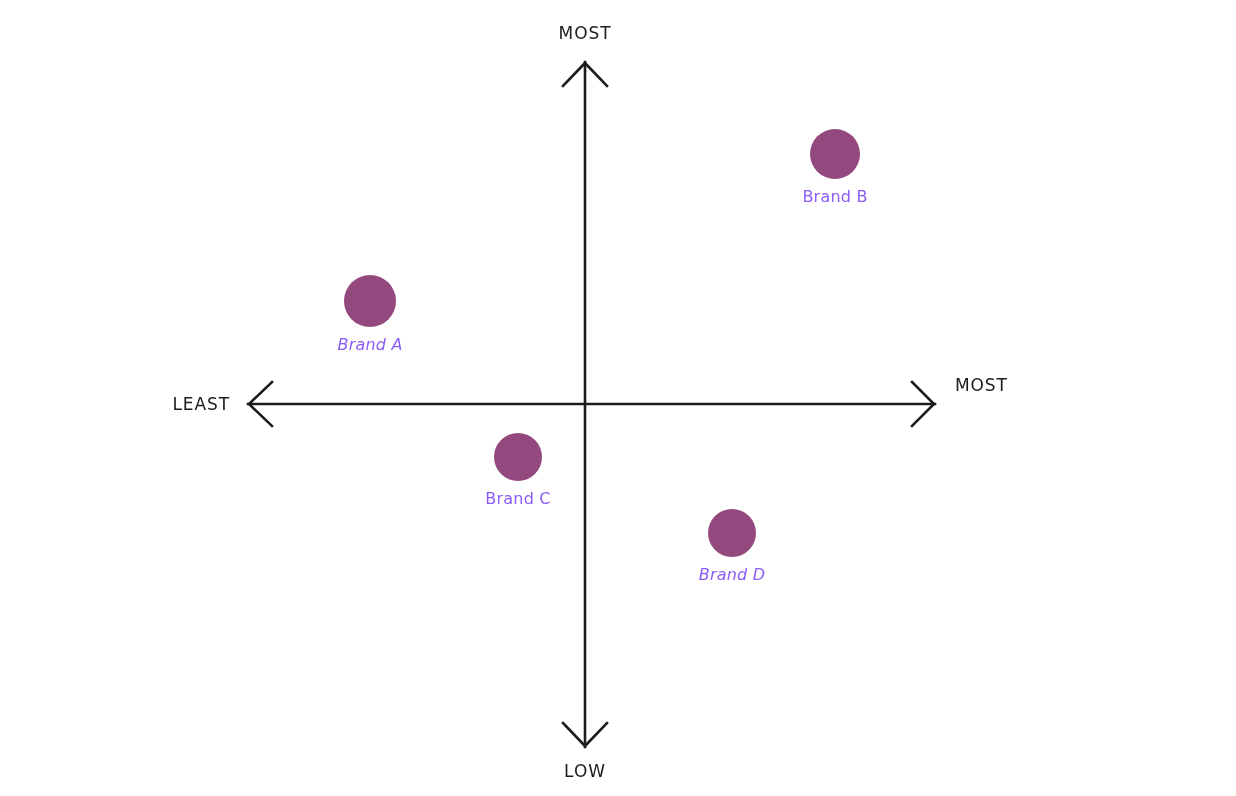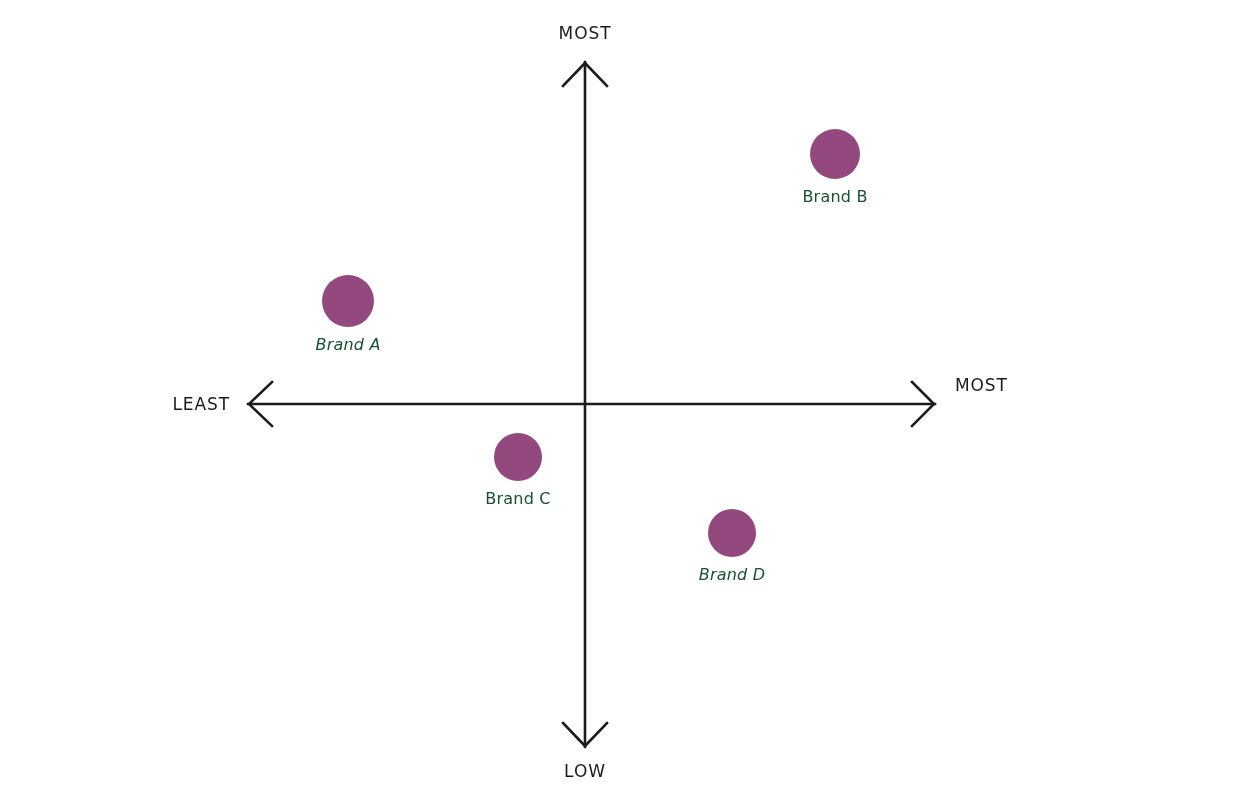--- a/index.html
+++ b/index.html
@@ -51,21 +51,21 @@
     transform: translate(-50%, -50%);
   }
   .bubble {
     border-radius: 50%;
     margin: 0 auto;
   }
   .bubble-label {
     position: absolute;
     left: 50%;
     transform: translateX(-50%);
-    color: #14532d;
+    color: #8b5cf6;
     font-size: 16px;
     white-space: nowrap;
     line-height: 1;
     letter-spacing: 0.2px;
   }
 </style>
 </head>
 <body>
 
 <div id="canvas">
@@ -82,21 +82,21 @@
   </svg>
 
   <div class="axis-label top" style="left:585px; top:25px;">MOST</div>
 
   <div class="axis-label bottom" style="left:585px; top:763px;">LOW</div>
 
   <div class="axis-label left" style="left:230px; top:404px;">LEAST</div>
 
   <div class="axis-label right" style="left:955px; top:385px;">MOST</div>
 
-  <div class="bubble-group" style="left:348px; top:301px;font-style:italic;">
+  <div class="bubble-group" style="left:370px; top:301px;font-style:italic;">
     <div class="bubble" style="width:52px; height:52px; background:#94497e;"></div>
     <div class="bubble-label" style="top:62px;">Brand A</div>
   </div>
 
   <div class="bubble-group" style="left:835px; top:154px;">
     <div class="bubble" style="width:50px; height:50px; background:#94497e;"></div>
     <div class="bubble-label" style="top:60px;">Brand B</div>
   </div>
 
   <div class="bubble-group" style="left:518px; top:457px;">

